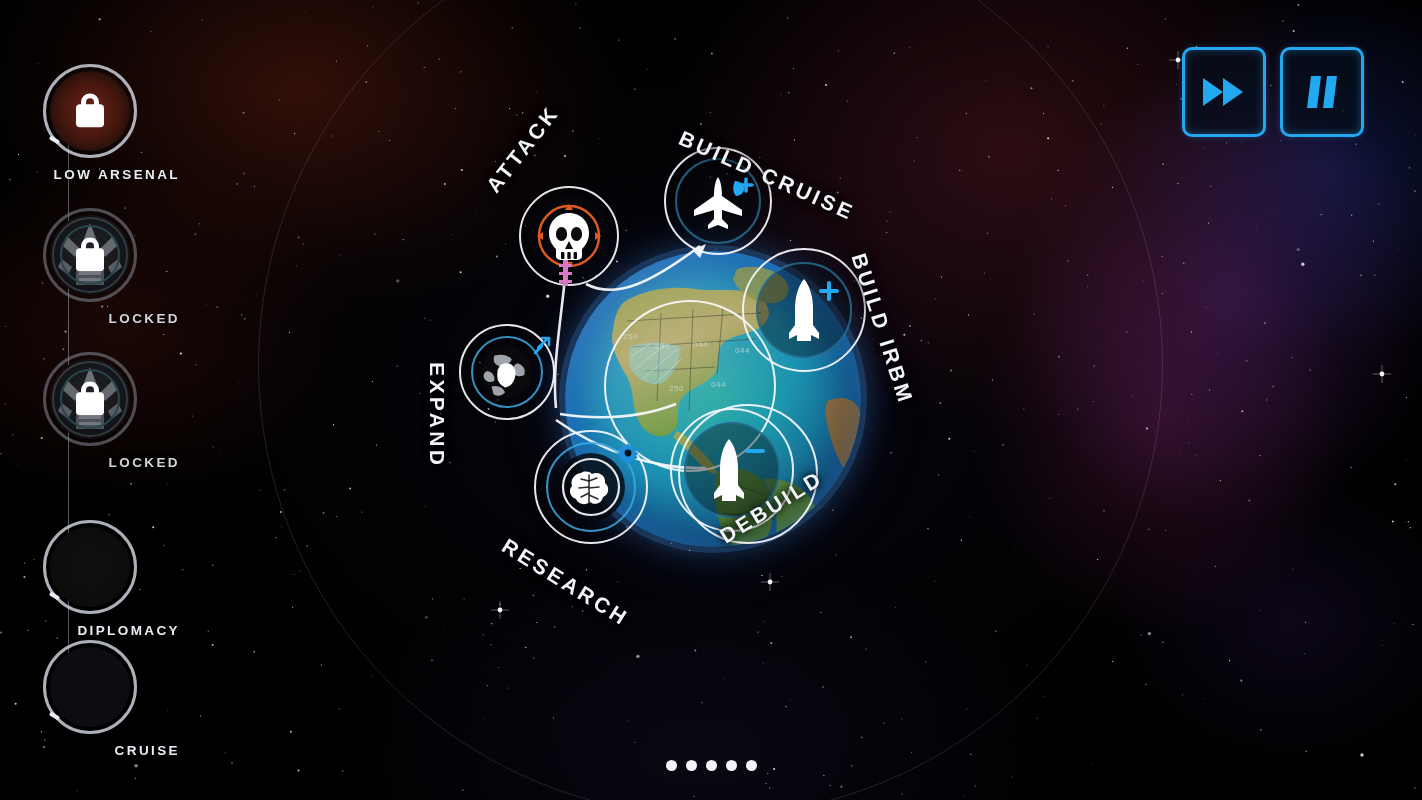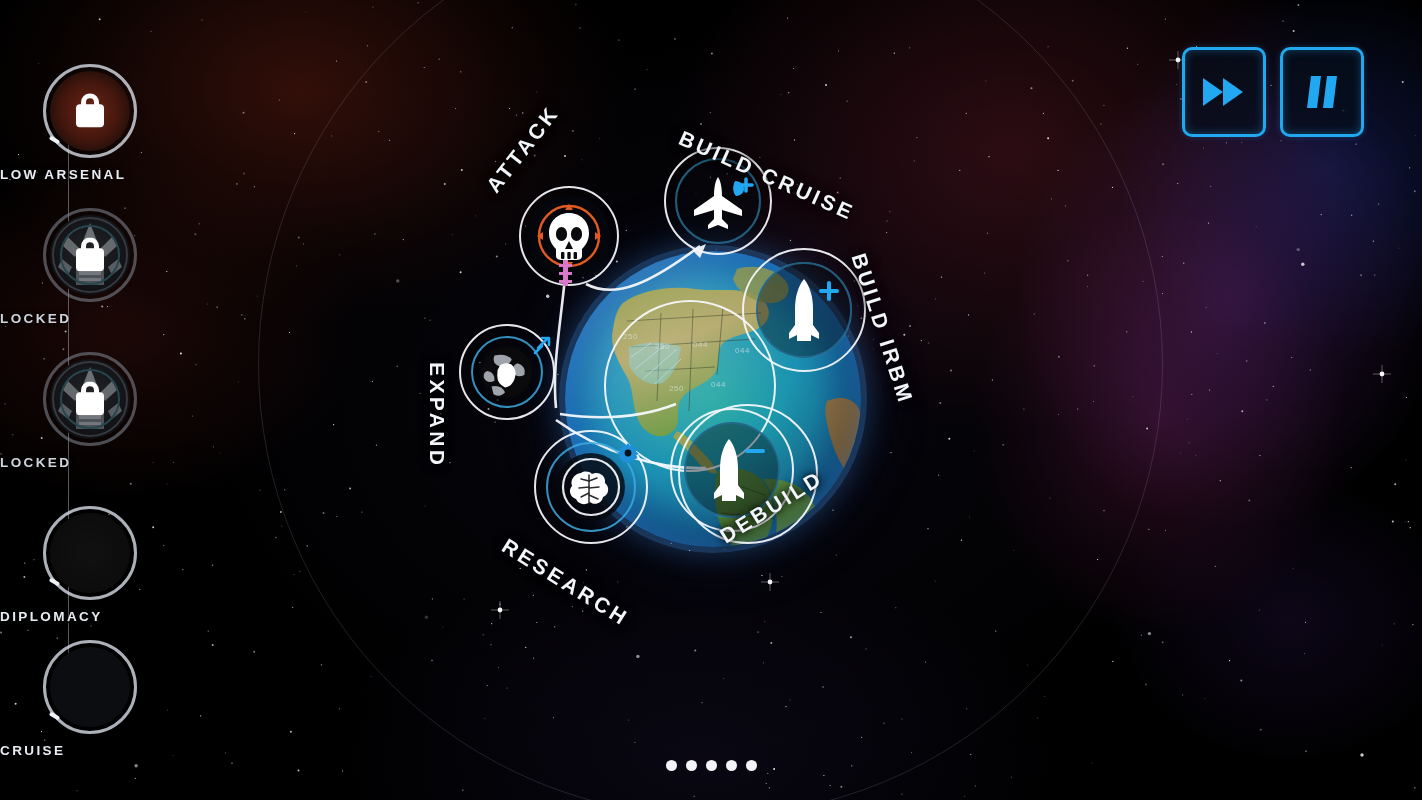--- a/index.html
+++ b/index.html
@@ -31,21 +31,21 @@
     position:absolute; border-radius:50%;
     border:1px solid rgba(190,190,210,0.16);
   }
   #orbit-outer { left:258px; top:-88px; width:905px; height:905px; }
 
   
   #rail-line {
     position:absolute; left:68px; top:96px; width:1px; height:630px;
     background:linear-gradient(to bottom, rgba(190,195,210,0.0), rgba(190,195,210,0.45) 10%, rgba(190,195,210,0.45) 86%, rgba(190,195,210,0.0));
   }
-  .rail-item { position:absolute; left:0; width:180px; text-align:left; }
+  .rail-item { position:absolute; left:0; width:180px; text-align:right; }
   .rail-disc {
     position:relative; width:94px; height:94px; margin:0 auto;
     border-radius:50%;
   }
   .rail-ring {
     position:absolute; inset:0; border-radius:50%;
     border:3px solid rgba(215,220,230,0.80);
   }
   .rail-ring.dim { border-color:rgba(120,124,134,0.62); }
   .rail-inner {
@@ -720,21 +720,21 @@
         <div class="lock">
           <div class="lock-sh"></div>
             <div class="lock-body"></div>
         </div>
       </div>
       <div class="rail-ring dim"></div>
     </div>
     <div class="rail-label dim">LOCKED</div>
   </div>
 
-  <div class="rail-item" style="top:506px;text-decoration:underline;">
+  <div class="rail-item" style="top:520px;text-decoration:underline;">
     <div class="rail-disc">
       <div class="rail-inner">
         <div class="dip-bg"></div>
         <svg viewBox="0 0 80 80" width="80" height="80">
           <circle cx="40" cy="40" r="31" fill="none" stroke="#e8a516" stroke-width="2.4"></circle>
           <g fill="#e8a516">
             <path d="M12 22 q10 -6 18 2 q-6 10 -16 8 Z"></path>
             <path d="M58 14 q12 4 12 18 q-12 4 -16 -8 Z"></path>
             <path d="M60 44 q10 6 6 20 q-14 0 -14 -14 Z"></path>
             <path d="M14 52 q8 10 22 12 q-2 -14 -14 -18 Z"></path>

